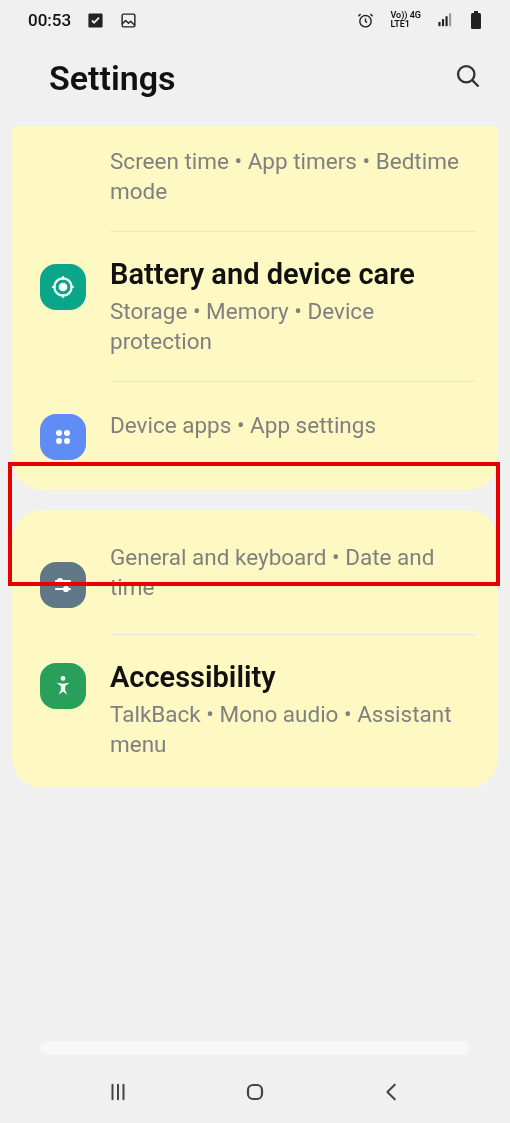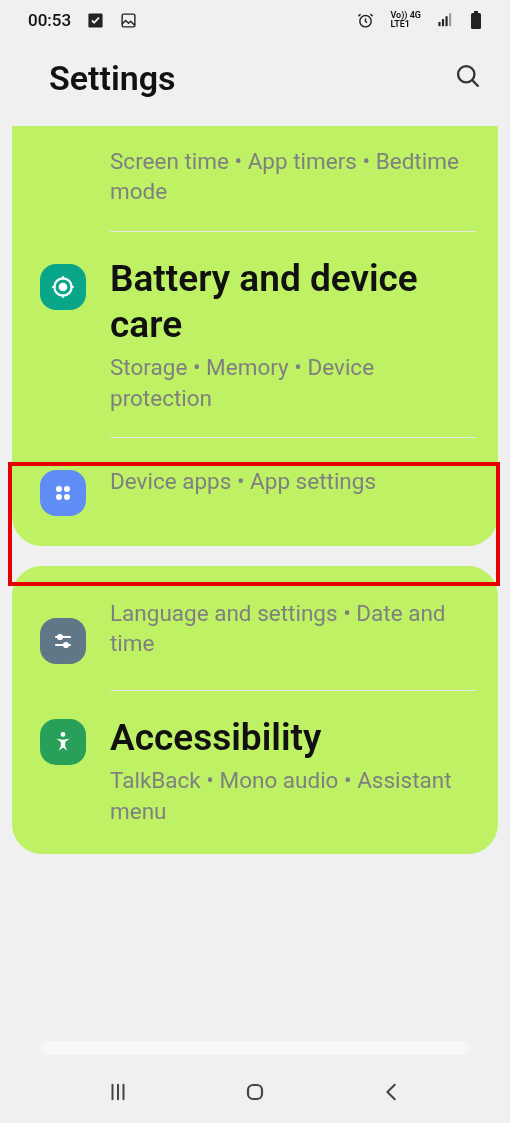--- a/index.html
+++ b/index.html
@@ -30,21 +30,21 @@
       justify-content: space-between;
       padding: 18px 28px 28px 49px;
     }
     .header-title {
       font-size: 34px;
       font-weight: 600;
       color: #111;
     }
     .search-icon { width: 28px; height: 28px; color: #333; }
     .card {
-      background: #bef264;
+      background: #fef9c3;
       border-radius: 30px;
       margin: 0 12px 20px 12px;
       padding: 4px 0;
     }
     .card-first { border-top-left-radius: 0; border-top-right-radius: 0; margin-top: 0;}
     .list-item {
       display: flex;
       align-items: flex-start;
       padding: 24px 22px 24px 26px;
       gap: 22px;
@@ -52,21 +52,21 @@
     }
     .list-item.no-icon { padding-left: 98px;}
     .list-item .icon-wrap {
       width: 50px; height: 50px;
       display: flex; align-items: center; justify-content: center;
       flex-shrink: 0;
       margin-top: 6px;
     }
     .list-item .text { flex: 1; }
     .item-title {
-      font-size: 37px;
+      font-size: 29px;
       font-weight: 600;
       color: #111;
       line-height: 1.25;
     }
     .item-sub {
       font-size: 22.5px;
       color: #808080;
       line-height: 1.35;
       margin-top: 4px;
       font-weight: 400;
@@ -225,21 +225,21 @@
       <div class="icon-squircle bg-slate">
         <svg width="24" height="24" viewBox="0 0 24 24" fill="none" stroke="#fff" stroke-width="2.2" stroke-linecap="round">
             <line x1="5" y1="8" x2="19" y2="8"></line>
             <circle cx="9" cy="8" r="2" fill="#fff"></circle>
             <line x1="5" y1="16" x2="19" y2="16"></line>
             <circle cx="15" cy="16" r="2" fill="#fff"></circle>
           </svg>
       </div>
     </div>
     <div class="text">
-      <div class="item-sub">Language and settings  •  Date and time</div>
+      <div class="item-sub">General and keyboard  •  Date and time</div>
     </div>
   </div>
 
   <div class="divider"></div>
 
   <div class="list-item">
     <div class="icon-wrap" style="margin-top:2px;">
       <div class="icon-squircle bg-green">
         <svg width="26" height="26" viewBox="0 0 24 24" fill="#fff">
             <circle cx="12" cy="5" r="2.2"></circle>

